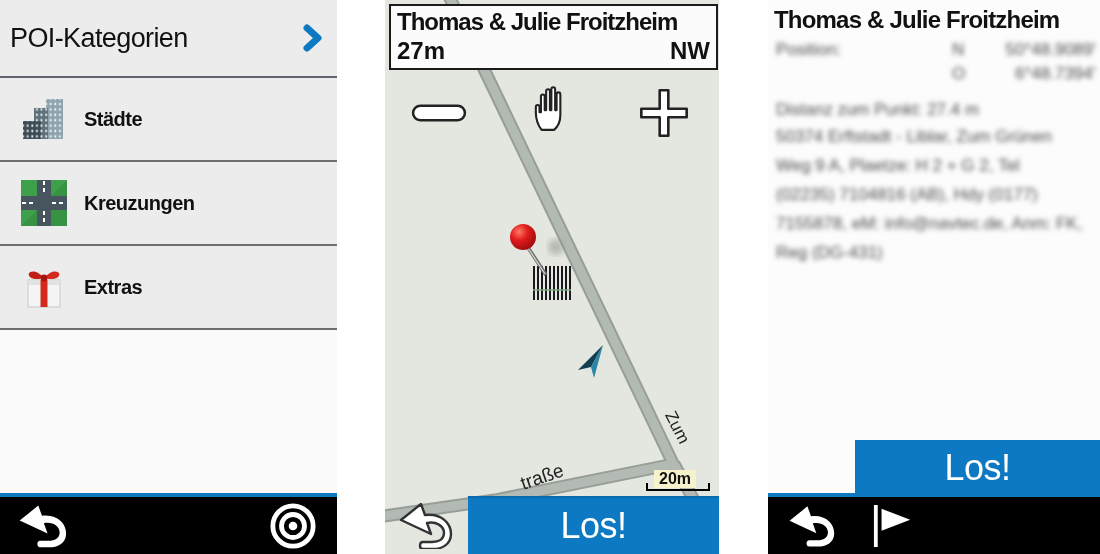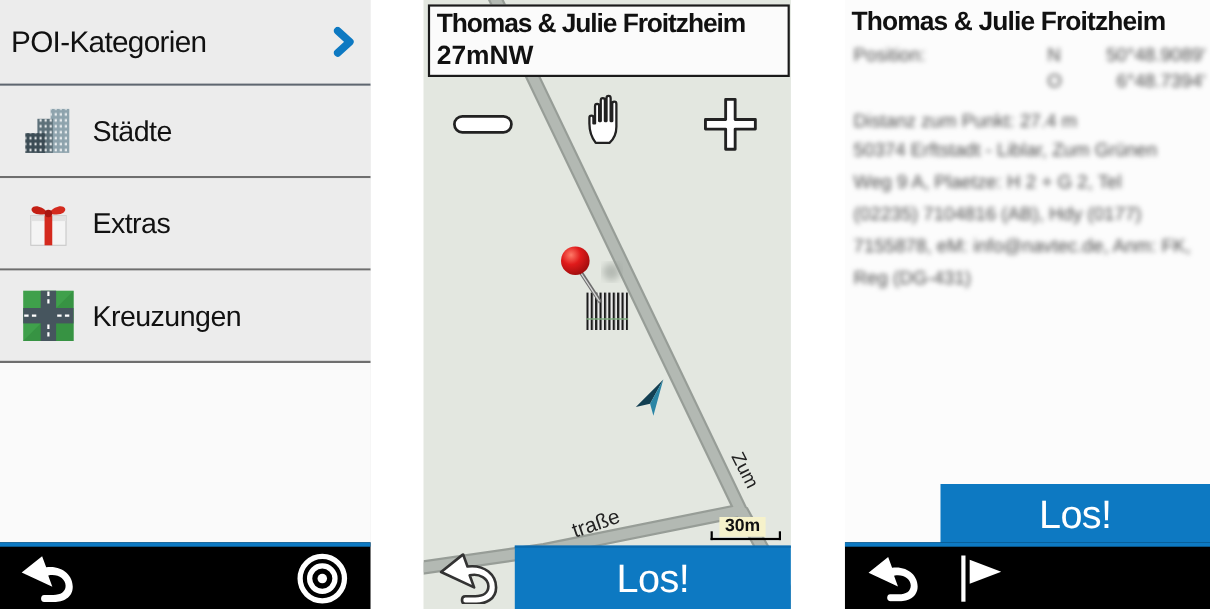--- a/index.html
+++ b/index.html
@@ -7,35 +7,35 @@
        font-family:"Liberation Sans","DejaVu Sans",sans-serif;color:#111;}
   .panel{position:absolute;top:0;height:554px;overflow:hidden;}
 
   
   .panel.left{left:0;width:337px;background:#ececec;display:flex;flex-direction:column;}
   .menu-header{height:78px;flex:0 0 78px;display:flex;align-items:center;justify-content:space-between;
                border-bottom:2px solid #5f6670;padding:0 14px 0 10px;box-sizing:border-box;}
   .menu-header .hdr-label{font-size:27px;font-weight:500;letter-spacing:-0.6px;}
   .menu-item{height:84px;flex:0 0 84px;display:flex;align-items:center;gap:17px;
              border-bottom:2px solid #6e6e6e;padding-left:21px;box-sizing:border-box;background:#ececec;}
-  .menu-item .mi-label{font-size:26px;font-weight:400;letter-spacing:-0.5px;}
+  .menu-item .mi-label{font-size:20px;font-weight:700;letter-spacing:-0.5px;}
   .menu-item svg{width:46px;height:46px;flex:0 0 46px;}
   .menu-spacer{flex:1 1 auto;background:#fafafa;}
   .bottom-bar{flex:0 0 57px;height:57px;background:#000;border-top:4px solid #0d79c2;
               position:relative;}
   .bb-btn{position:absolute;top:0;bottom:0;display:flex;align-items:center;}
   .bb-left{left:16px;}  .bb-right{right:20px;} .bb-flag{left:104px;}
 
   
   .panel.map{left:385px;width:334px;background:#e3e7e0;}
   .map-svg{position:absolute;left:0;top:0;width:334px;height:554px;}
   .map-header{position:absolute;left:4px;top:4px;width:313px;background:#fbfbfb;
               border:2px solid #1a1a1a;padding:1px 6px 3px 6px;box-sizing:content-box;}
   .map-header .mh-title{font-size:24px;font-weight:bold;letter-spacing:-1px;white-space:nowrap;line-height:30px;}
-  .map-header .mh-row2{display:flex;font-size:24px;font-weight:bold;line-height:28px;}
+  .map-header .mh-row2{display:flex;justify-content:space-between;font-size:24px;font-weight:bold;line-height:28px;}
   .map-ctrl{position:absolute;background:none;border:none;padding:0;cursor:pointer;}
   .ctrl-minus{left:26px;top:103px;}
   .ctrl-hand{left:148px;top:84px;}
   .ctrl-plus{left:252px;top:86px;}
   .street-label{position:absolute;font-size:19px;font-weight:500;color:#222;white-space:nowrap;}
   .lbl-strasse{left:135px;top:466px;transform:rotate(-19deg);}
   .lbl-zum{left:293px;top:408px;transform:rotate(63deg);transform-origin:left top;font-size:17px;}
   .scale-box{position:absolute;left:269px;top:470px;width:42px;height:18px;background:#f6f2cb;
              display:flex;align-items:center;justify-content:center;}
   .scale-box span{font-size:16px;font-weight:600;}
@@ -90,42 +90,42 @@
       <rect x="13" y="12" width="14" height="31" fill="#5d7079"></rect>
         <rect x="13" y="12" width="14" height="31" fill="url(#win)"></rect>
       <rect x="2" y="25" width="18" height="18" fill="#3c4c55"></rect>
         <rect x="2" y="25" width="18" height="18" fill="url(#win)"></rect>
     </svg>
     <span class="mi-label">Städte</span>
   </div>
 
   <div class="menu-item">
     <svg viewBox="0 0 46 46">
-      <rect x="7" y="16" width="32" height="27" fill="#f4f4f4" stroke="#c8c8c8" stroke-width="1"></rect>
-      <rect x="7" y="16" width="32" height="5" fill="#e2e2e2"></rect>
-      <rect x="19.5" y="16" width="7" height="27" fill="#d42a1e"></rect>
-      <path d="M23 14 C14 3 4 8 9 13 C12 16 19 15 23 14 Z" fill="#c41f14"></path>
-      <path d="M23 14 C32 3 42 8 37 13 C34 16 27 15 23 14 Z" fill="#d42a1e"></path>
-      <circle cx="23" cy="14" r="3.4" fill="#a81510"></circle>
-    </svg>
-    <span class="mi-label">Extras</span>
-  </div>
-
-  <div class="menu-item">
-    <svg viewBox="0 0 46 46">
       <rect width="46" height="46" fill="#3fa04b"></rect>
       <polygon points="46,0 46,46 0,46" fill="#379343"></polygon>
       <rect x="16" y="0" width="14" height="46" fill="#46555e"></rect>
       <rect x="0" y="16" width="46" height="14" fill="#46555e"></rect>
       <line x1="23" y1="1" x2="23" y2="15" stroke="#fff" stroke-width="2" stroke-dasharray="4 3"></line>
       <line x1="23" y1="31" x2="23" y2="45" stroke="#fff" stroke-width="2" stroke-dasharray="4 3"></line>
       <line x1="1" y1="23" x2="15" y2="23" stroke="#fff" stroke-width="2" stroke-dasharray="4 3"></line>
       <line x1="31" y1="23" x2="45" y2="23" stroke="#fff" stroke-width="2" stroke-dasharray="4 3"></line>
     </svg>
     <span class="mi-label">Kreuzungen</span>
+  </div>
+
+  <div class="menu-item">
+    <svg viewBox="0 0 46 46">
+      <rect x="7" y="16" width="32" height="27" fill="#f4f4f4" stroke="#c8c8c8" stroke-width="1"></rect>
+      <rect x="7" y="16" width="32" height="5" fill="#e2e2e2"></rect>
+      <rect x="19.5" y="16" width="7" height="27" fill="#d42a1e"></rect>
+      <path d="M23 14 C14 3 4 8 9 13 C12 16 19 15 23 14 Z" fill="#c41f14"></path>
+      <path d="M23 14 C32 3 42 8 37 13 C34 16 27 15 23 14 Z" fill="#d42a1e"></path>
+      <circle cx="23" cy="14" r="3.4" fill="#a81510"></circle>
+    </svg>
+    <span class="mi-label">Extras</span>
   </div>
 
 
   <div class="menu-spacer"></div>
 
   <div class="bottom-bar">
     <button class="bb-btn bb-left icon-btn">
       <svg width="52" height="44" viewBox="0 0 56 46">
         <path d="M24 1 L28 12 C44 10 54 20 54 31 C54 42 44 46 36 46 L26 46 C22 46 22 39 26 39 L35 39 C42 39 47 36 47 30 C47 23 39 18 30 20 L34 31 L4 17 Z" fill="#fff"></path>
       </svg>
@@ -183,21 +183,21 @@
     <g>
       <polygon points="218,345 193,370 206,367" fill="#123f52"></polygon>
       <polygon points="218,345 206,367 209,378" fill="#2b85a5"></polygon>
     </g>
   </svg>
 
   <div class="street-label lbl-strasse">traße</div>
   <div class="street-label lbl-zum">Zum</div>
 
   <div class="scale-box">
-    <span>30m</span>
+    <span>20m</span>
   </div>
   <div class="scale-line"></div>
 
   <div class="map-header">
     <div class="mh-title">Thomas &amp; Julie Froitzheim</div>
     <div class="mh-row2">
       <span>27m</span>
       <span>NW</span>
     </div>
   </div>

